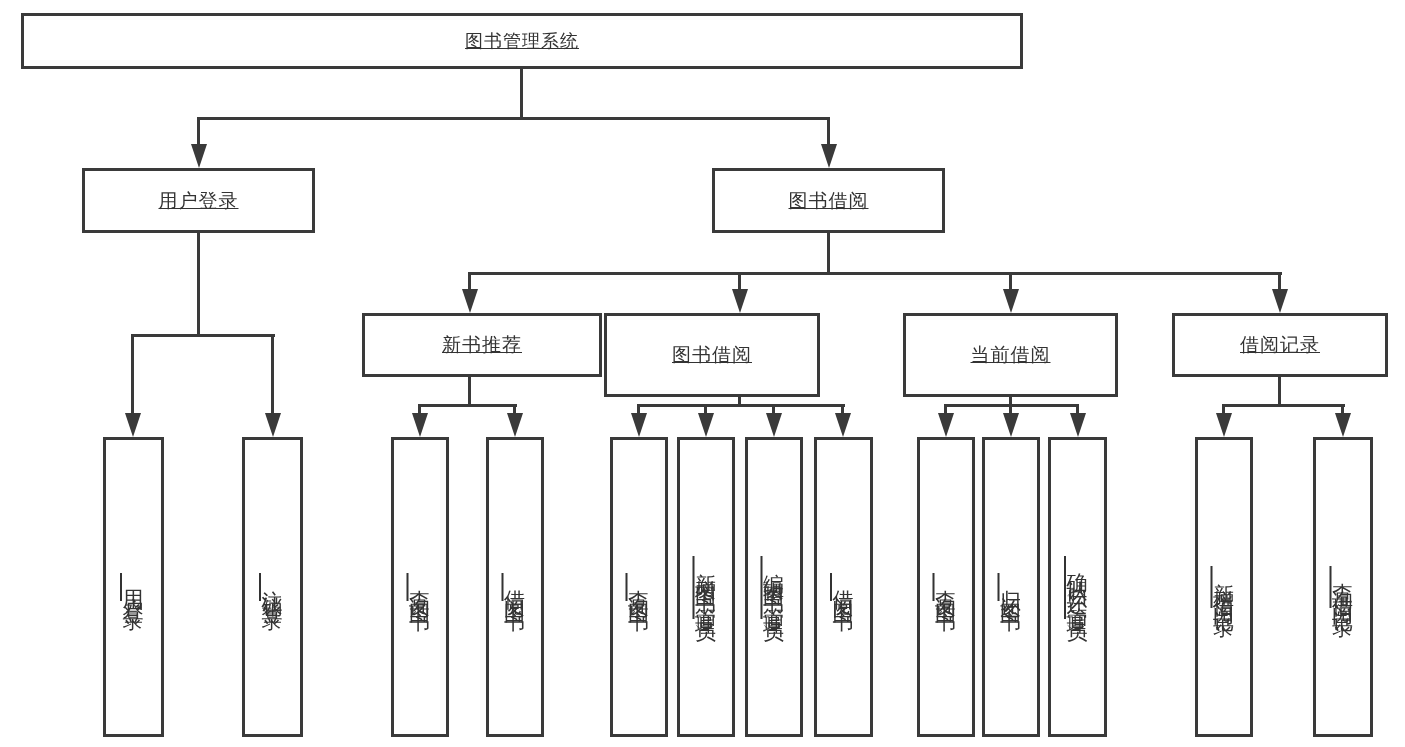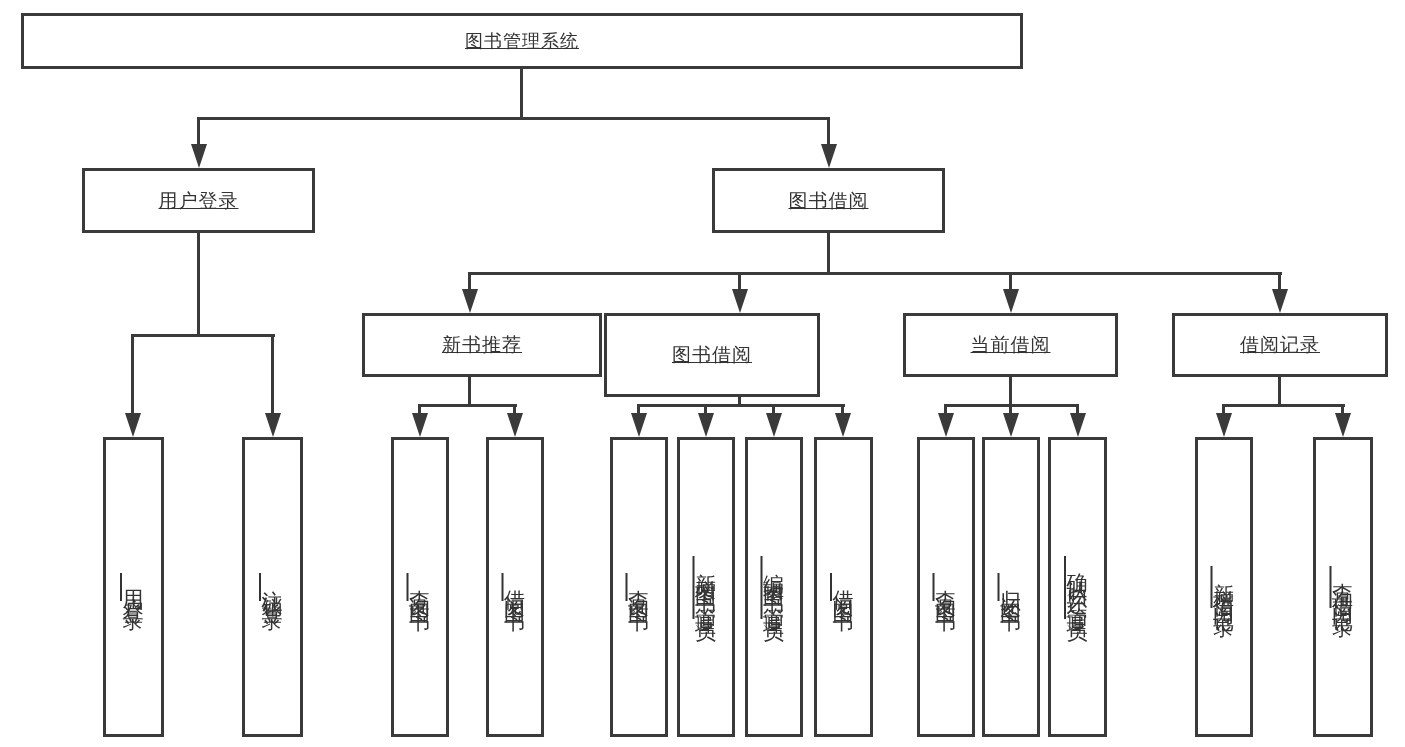--- a/index.html
+++ b/index.html
@@ -75,21 +75,21 @@
   <div class="drop" style="left:1222px;top:404px;height:9px"></div>
   <div class="drop" style="left:1341px;top:404px;height:9px"></div>
 
   <div class="box h root" style="left:21px;top:13px;width:1002px;height:56px">图书管理系统</div>
 
   <div class="box h" style="left:82px;top:168px;width:233px;height:65px">用户登录</div>
   <div class="box h" style="left:712px;top:168px;width:233px;height:65px">图书借阅</div>
 
   <div class="box h" style="left:362px;top:313px;width:240px;height:64px">新书推荐</div>
   <div class="box h" style="left:604px;top:313px;width:216px;height:84px">图书借阅</div>
-  <div class="box h" style="left:903px;top:313px;width:215px;height:64px">当前借阅</div>
+  <div class="box h" style="left:903px;top:313px;width:215px;height:84px">当前借阅</div>
   <div class="box h" style="left:1172px;top:313px;width:216px;height:64px">借阅记录</div>
 
   <div class="box v" style="left:103px;top:437px;width:61px;height:300px">用户登录</div>
   <div class="box v" style="left:242px;top:437px;width:61px;height:300px">注销登录</div>
 
   <div class="box v" style="left:391px;top:437px;width:58px;height:300px">查询图书</div>
   <div class="box v" style="left:486px;top:437px;width:58px;height:300px">借阅图书</div>
 
   <div class="box v" style="left:610px;top:437px;width:58px;height:300px">查询图书</div>
   <div class="box v" style="left:677px;top:437px;width:58px;height:300px">新增图书（管理员）</div>

